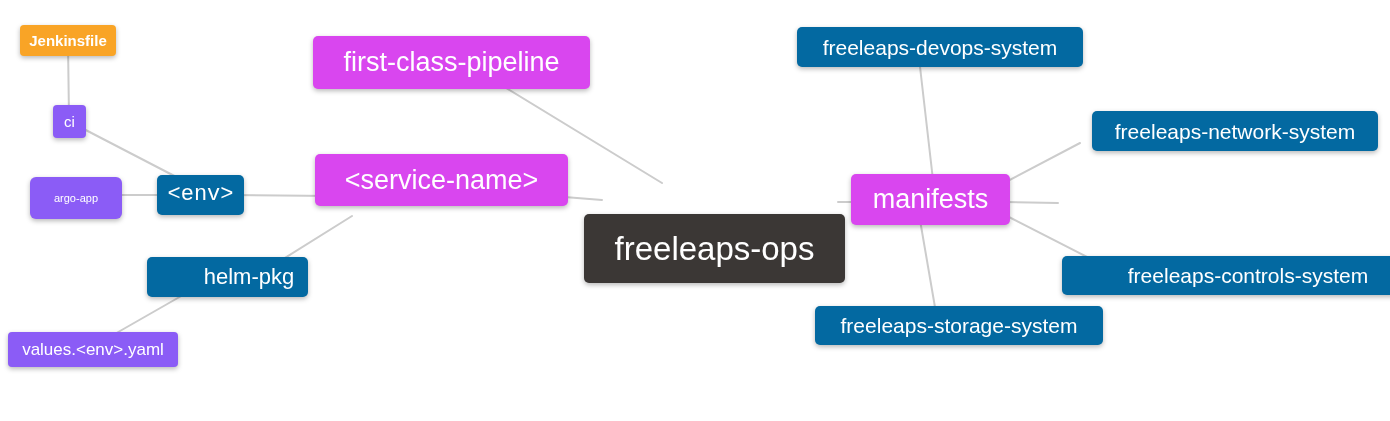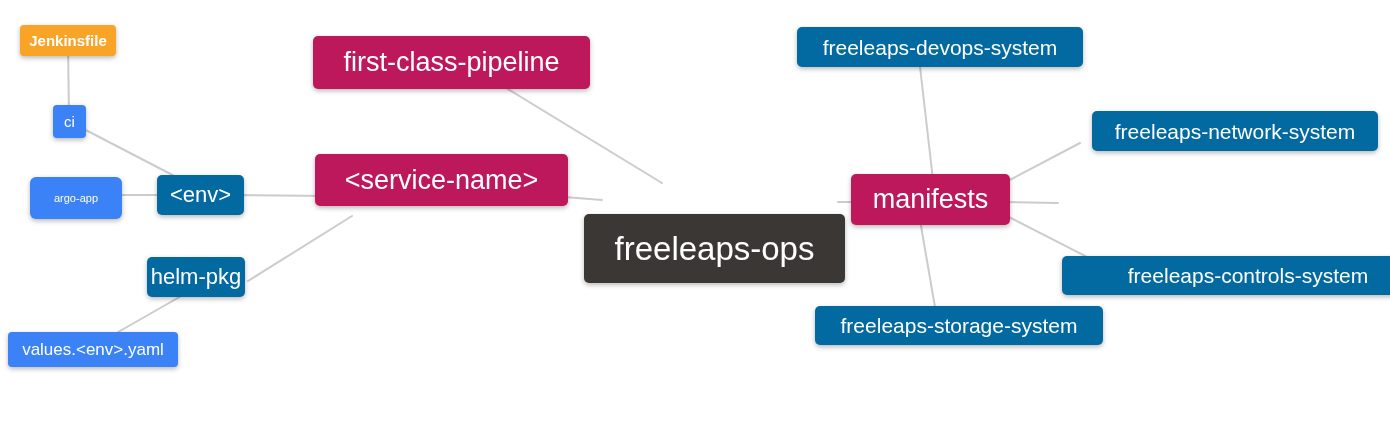--- a/index.html
+++ b/index.html
@@ -35,24 +35,24 @@
     justify-content: center;
     color: #ffffff;
     border-radius: 5px;
     box-shadow: 0 2px 5px rgba(0,0,0,0.28);
     white-space: nowrap;
     cursor: default;
     line-height: 1;
     user-select: none;
   }
   .dark   { background: #3b3735; }
-  .blue   { background: #be185d; }
+  .blue   { background: #d946ef; }
   .green  { background: #0369a1; }
   .orange { background: #f9a426; font-weight: bold; }
-  .red    { background: #3b82f6; }
+  .red    { background: #8b5cf6; }
 </style>
 </head>
 <body>
 
 <div id="stage">
 
   <svg id="edges" viewBox="0 0 1390 421" xmlns="http://www.w3.org/2000/svg">
     <line x1="68" y1="44" x2="69" y2="118"></line>
     <line x1="78" y1="126" x2="186" y2="182"></line>
     <line x1="104" y1="195" x2="176" y2="195"></line>
@@ -68,23 +68,23 @@
     <line x1="1003" y1="214" x2="1095" y2="261"></line>
     <line x1="920" y1="220" x2="936" y2="313"></line>
   </svg>
 
   <div class="node orange" style="left:20px; top:25px; width:96px; height:31px; font-size:15px; border-radius:4px;">Jenkinsfile</div>
 
   <div class="node red" style="left:53px; top:105px; width:33px; height:33px; font-size:15px; border-radius:4px;">ci</div>
 
   <div class="node red" style="left:30px; top:177px; width:92px; height:42px; font-size:11px; border-radius:6px;">argo-app</div>
 
-  <div class="node green" style="left:157px; top:175px; width:87px; height:40px; font-size:22px;">&lt;env&gt;</div>
+  <div class="node green" style="left:157px; top:175px; width:87px; height:40px; font-size:22px;font-family:Liberation Mono, monospace;">&lt;env&gt;</div>
 
-  <div class="node green" style="left:147px; top:257px; width:98px; height:40px; font-size:22px;">helm-pkg</div>
+  <div class="node green" style="left:147px; top:257px; width:118px; height:40px; font-size:22px;padding-left:43px;">helm-pkg</div>
 
   <div class="node red" style="left:8px; top:332px; width:170px; height:35px; font-size:17px; border-radius:4px;">values.&lt;env&gt;.yaml</div>
 
   <div class="node blue" style="left:313px; top:36px; width:277px; height:53px; font-size:27px;">first-class-pipeline</div>
 
   <div class="node blue" style="left:315px; top:154px; width:253px; height:52px; font-size:27px;">&lt;service-name&gt;</div>
 
   <div class="node dark" style="left:584px; top:170px; width:261px; height:69px; font-size:33px;margin-top:44px;">freeleaps-ops</div>
 
   <div class="node blue" style="left:851px; top:174px; width:159px; height:51px; font-size:27px;">manifests</div>

